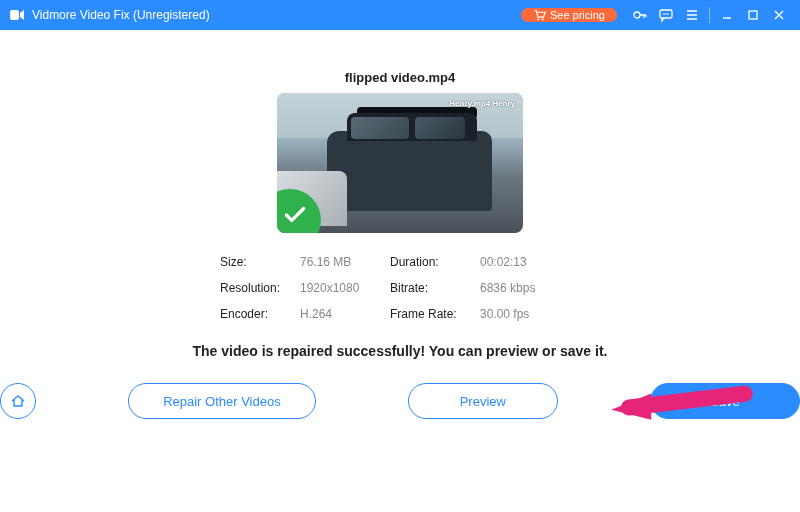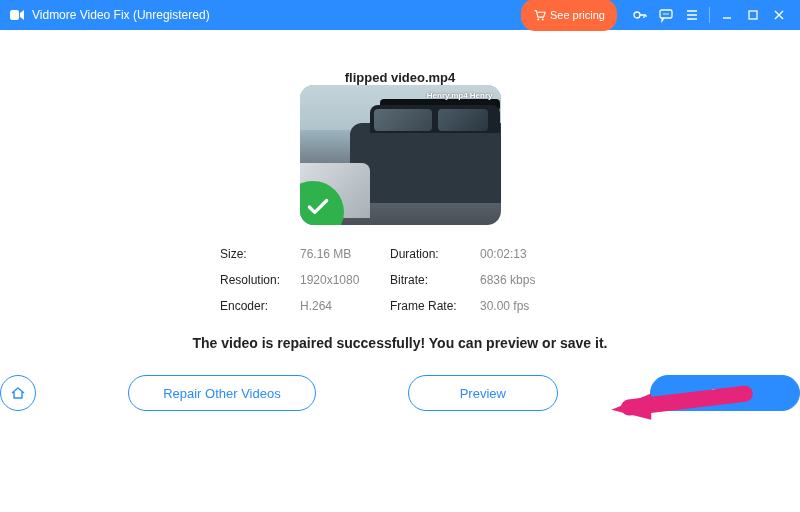--- a/index.html
+++ b/index.html
@@ -2,29 +2,29 @@
 <html><head>
 <meta charset="utf-8">
 <style>
 * { margin: 0; padding: 0; box-sizing: border-box; font-family: -apple-system, BlinkMacSystemFont, "Segoe UI", Arial, sans-serif; }
 body { width: 800px; height: 512px; background: #fff; overflow: hidden; position: relative; }
 
 .titlebar { height: 30px; background: #2a8cff; display: flex; align-items: center; padding: 0 8px; color: #fff; }
 .titlebar-logo { width: 18px; height: 18px; margin-right: 6px; display: flex; align-items: center; justify-content: center; }
 .titlebar-title { font-size: 12px; flex: 0 0 auto; }
 .titlebar-spacer { flex: 1; }
-.see-pricing { background: #ff6a3d; color: #fff; border-radius: 14px; height: 32px; padding: 0 12px; display: flex; align-items: center; font-size: 11px; cursor: pointer; margin-right: 10px; }
+.see-pricing { background: #ff6a3d; color: #fff; border-radius: 14px; height: 14px; padding: 0 12px; display: flex; align-items: center; font-size: 11px; cursor: pointer; margin-right: 10px; }
 .see-pricing svg { margin-right: 4px; }
 .titlebar-icon { width: 26px; height: 30px; display: flex; align-items: center; justify-content: center; cursor: pointer; }
 .titlebar-sep { width: 1px; height: 16px; background: rgba(255,255,255,0.4); margin: 0 4px; }
 
 .content { padding-top: 40px; text-align: center; }
 .filename { font-size: 13px; font-weight: 700; color: #222; margin-bottom: 0; }
 
-.thumb-wrap { width: 201px; height: 140px; margin: 0 auto; position: relative; border-radius: 14px; overflow: hidden; background: linear-gradient(180deg, #8aa9b8 0%, #9fb8c4 30%, #6b7780 60%, #4a5058 100%); }
+.thumb-wrap { width: 246px; height: 140px; margin: 8px auto; position: relative; border-radius: 8px; overflow: hidden; background: linear-gradient(180deg, #8aa9b8 0%, #9fb8c4 30%, #6b7780 60%, #4a5058 100%); }
 .thumb-sky { position: absolute; top: 0; left: 0; right: 0; height: 45px; background: linear-gradient(180deg, #c4d4d9 0%, #b0c4cc 100%); }
 .thumb-car { position: absolute; left: 50px; top: 38px; width: 165px; height: 80px; background: #2d3740; border-radius: 12px 10px 4px 4px; }
 .thumb-car::before { content: ""; position: absolute; top: -18px; left: 20px; width: 130px; height: 28px; background: #1a2128; border-radius: 8px 8px 0 0; }
 .thumb-car::after { content: ""; position: absolute; top: -14px; left: 24px; width: 58px; height: 22px; background: linear-gradient(135deg, #5a6b74 0%, #3a4650 100%); border-radius: 4px; }
 .thumb-win2 { position: absolute; top: 24px; left: 138px; width: 50px; height: 22px; background: linear-gradient(135deg, #4a5a64 0%, #2a3640 100%); border-radius: 4px; }
 .thumb-roof { position: absolute; top: 14px; left: 80px; width: 120px; height: 12px; background: #0d1114; border-radius: 4px; }
 .thumb-car2 { position: absolute; left: 0; top: 78px; width: 70px; height: 55px; background: linear-gradient(135deg, #d8dde0 0%, #a8b0b6 100%); border-radius: 0 8px 0 0; }
 .thumb-label { position: absolute; top: 6px; right: 8px; font-size: 8px; color: #fff; font-weight: 600; text-shadow: 0 0 2px rgba(0,0,0,0.6); }
 .check-badge { position: absolute; left: -18px; bottom: -18px; width: 62px; height: 62px; background: #2fb24c; border-radius: 50%; display: flex; align-items: center; justify-content: center; }
 .check-badge svg { margin: -10px 0 0 10px; }

